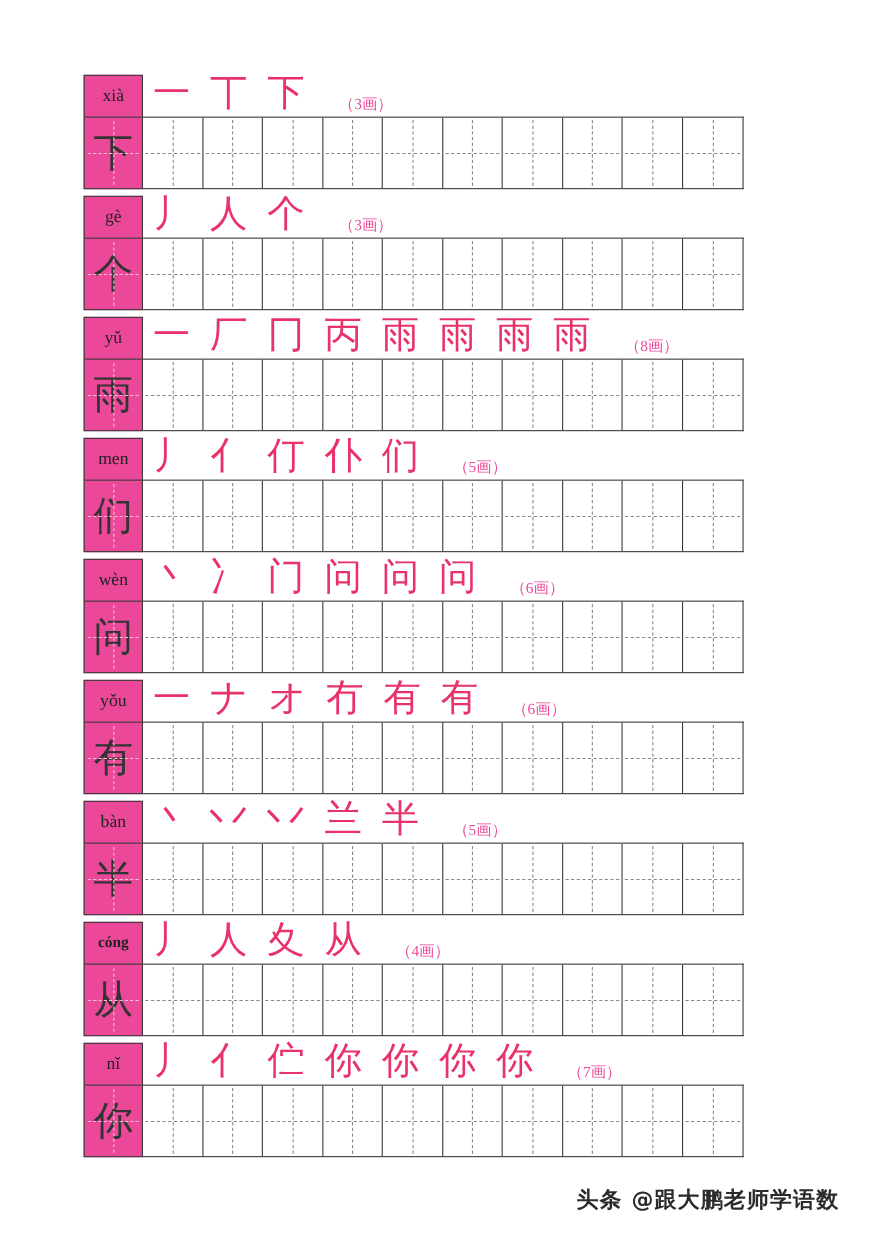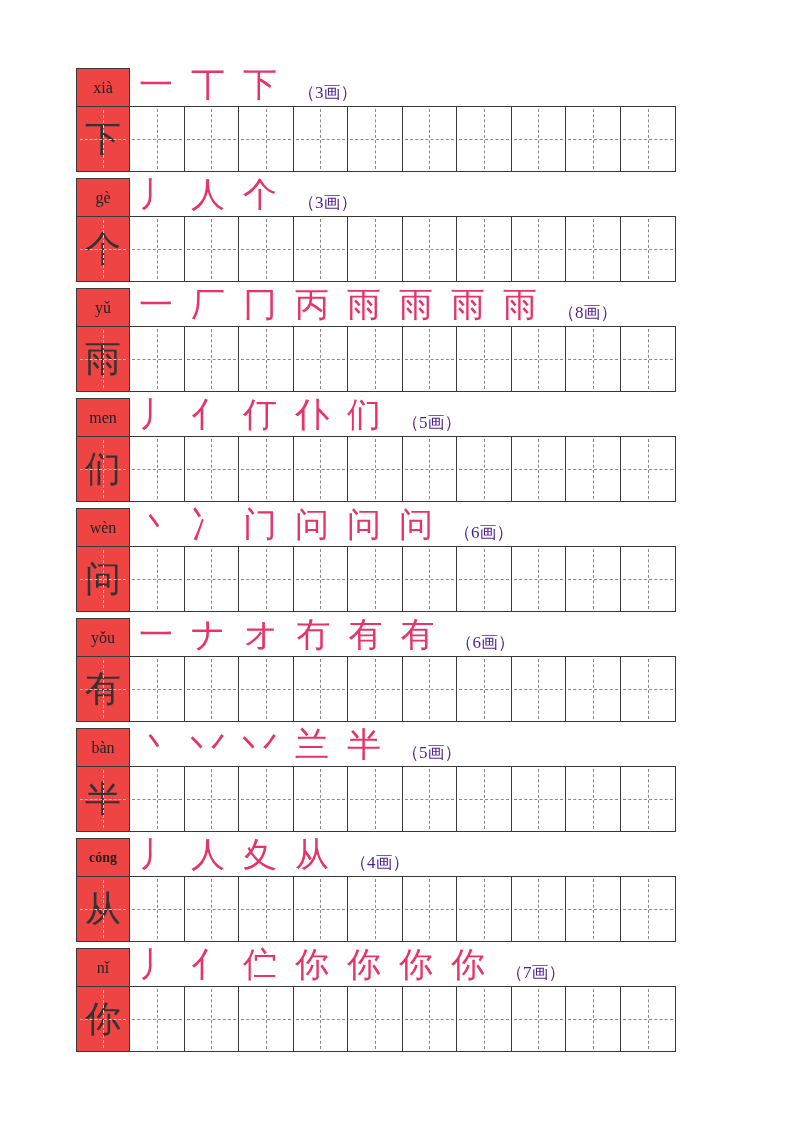--- a/index.html
+++ b/index.html
@@ -33,21 +33,21 @@
   }
   
   .char-box {
     position: absolute;
     left: 0;
     top: 0;
     width: 54px;
     height: 104px;
     border: 1.5px solid #3a3a3a;
     box-sizing: border-box;
-    background: #ef4444;
+    background: #ec4899;
     z-index: 3;
   }
   .pinyin {
     height: 38px;
     border-bottom: 1.5px solid #3a3a3a;
     box-sizing: border-box;
     display: flex;
     align-items: center;
     justify-content: center;
     font-family: "Liberation Serif", serif;
@@ -93,23 +93,23 @@
   }
   .stroke {
     font-family: "DejaVu Sans", sans-serif;
     font-size: 34px;
     color: #e8336a;
     line-height: 1;
     padding: 0 9px;
   }
   .stroke-count {
     font-family: "Liberation Serif", serif;
-    font-size: 17px;
-    color: #4c1d95;
-    margin-left: 12px;
+    font-size: 14px;
+    color: #ec4899;
+    margin-left: 22px;
     align-self: flex-end;
     padding-bottom: 4px;
   }
   
   .grid {
     position: absolute;
     left: 54px;
     top: 38px;
     height: 66px;
     border: 1.5px solid #3a3a3a;
@@ -385,13 +385,14 @@
           <div class="cell"></div>
           <div class="cell"></div>
           <div class="cell"></div>
         </div>
         <div class="char-box">
           <div class="pinyin">nǐ</div>
           <div class="bigchar">你</div>
         </div>
       </div>
     </div>
+  <div class="watermark">头条 @跟大鹏老师学语数</div>
 </div>
 
 </body></html>

